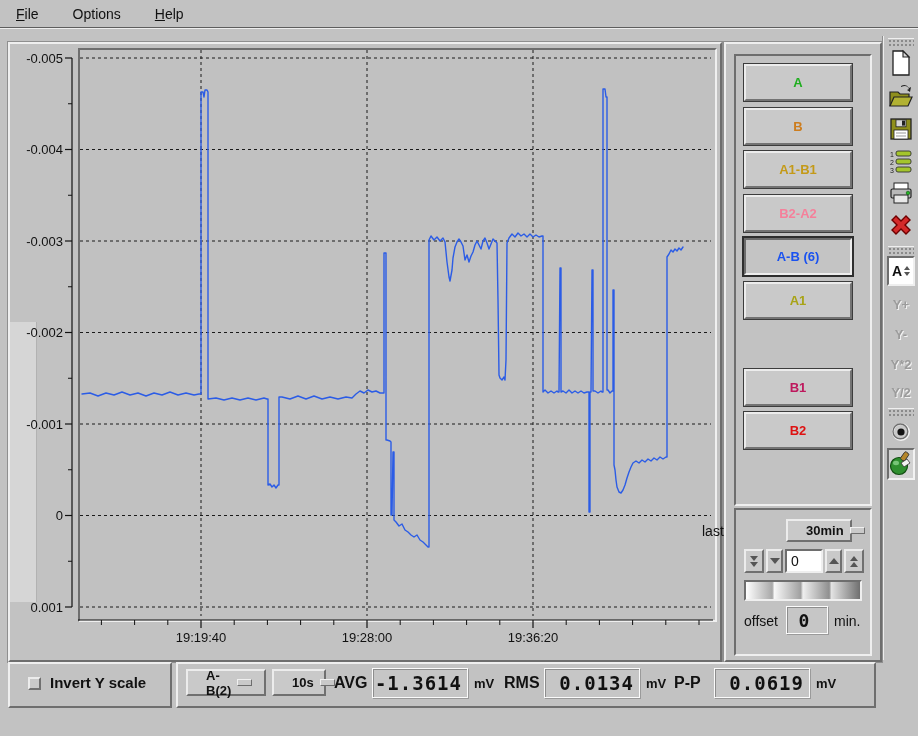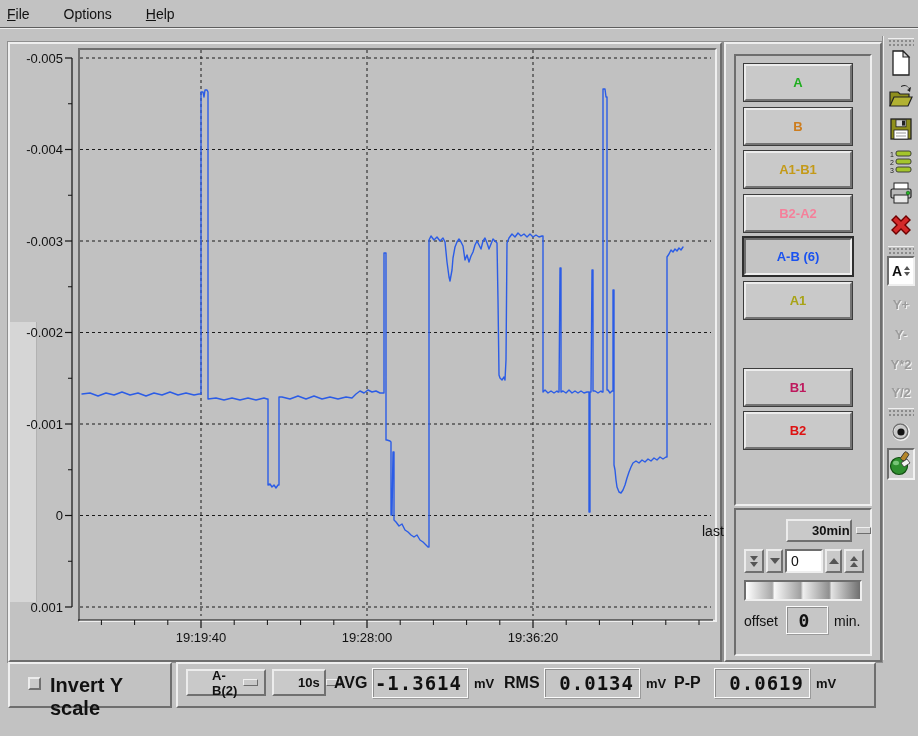--- a/index.html
+++ b/index.html
@@ -10,21 +10,21 @@
   }
   .abs{position:absolute;}
   
   .raised{border-top:2px solid #efefef;border-left:2px solid #efefef;
           border-bottom:2px solid #6e6e6e;border-right:2px solid #6e6e6e;}
   .sunken{border-top:2px solid #6e6e6e;border-left:2px solid #6e6e6e;
           border-bottom:2px solid #efefef;border-right:2px solid #efefef;}
   
   .menubar{left:0;top:0;width:918px;height:28px;background:#c2c2c2;
     border-bottom:1px solid #5e5e5e; box-shadow:0 1px 0 #ededed;
-    display:flex;align-items:center;gap:26px;padding-left:3px;box-sizing:border-box;
+    display:flex;align-items:center;gap:26px;padding-left:12px;box-sizing:border-box;
     font-size:14px;}
   .menu-item{padding:2px 4px;cursor:default;}
   .mnemonic::first-letter{text-decoration:underline;}
   
   .plot-panel{left:8px;top:42px;width:710px;height:616px;background:#c2c2c2;outline:1px solid #8f8f8f;}
   .plot-box{left:78px;top:48px;width:635px;height:570px;background:#c1c1c1;}
   .light-strip{left:10px;top:322px;width:26px;height:280px;background:#d6d6d6;border-right:1px solid #b2b2b2;}
   
   .right-panel{left:724px;top:42px;width:154px;height:616px;background:#c2c2c2;outline:1px solid #8f8f8f;}
   .btn-box{left:734px;top:54px;width:134px;height:448px;}
@@ -35,26 +35,26 @@
     border-bottom:2px solid #737373;border-right:2px solid #737373;
     display:flex;align-items:center;justify-content:center;
     font-weight:bold;font-size:13px;box-sizing:border-box;cursor:default;}
   .chan-btn.pressed{background:#c4c4c4;outline:2px solid #2e2e2e;
     border-top:2px solid #6c6c6c;border-left:2px solid #6c6c6c;
     border-bottom:2px solid #ededed;border-right:2px solid #ededed;}
   
   .optbtn{background:#c9c9c9;border-top:2px solid #ececec;border-left:2px solid #ececec;
     border-bottom:2px solid #707070;border-right:2px solid #707070;
     display:flex;align-items:center;justify-content:space-between;
-    font-weight:bold;font-size:13px;padding:0 24px;box-sizing:border-box;cursor:default;}
+    font-weight:bold;font-size:13px;padding:0 18px;box-sizing:border-box;cursor:default;}
   .optbar{width:13px;height:5px;background:#c9c9c9;
     border-top:1px solid #f0f0f0;border-left:1px solid #f0f0f0;
     border-bottom:1px solid #6d6d6d;border-right:1px solid #6d6d6d;flex:0 0 auto;margin-left:6px;}
   .lbl{font-size:14px;}
-  .blbl{font-size:20px;font-weight:bold;}
+  .blbl{font-size:15px;font-weight:bold;}
   .lcd{background:#c6c6c6;border:1px solid #fbfbfb;
     box-shadow:inset 1px 1px 0 #8d8d8d, 1px 1px 0 #9a9a9a;
     font-family:"DejaVu Sans Mono", monospace;font-weight:bold;
     display:flex;align-items:center;justify-content:flex-end;
     letter-spacing:1px;box-sizing:border-box;padding-right:5px;transform-origin:center;}
   .spinbtn{background:#c9c9c9;border-top:2px solid #ececec;border-left:2px solid #ececec;
     border-bottom:2px solid #707070;border-right:2px solid #707070;box-sizing:border-box;
     display:flex;align-items:center;justify-content:center;flex-direction:column;gap:1px;cursor:default;}
   .tri-up{width:0;height:0;border-left:5px solid transparent;border-right:5px solid transparent;border-bottom:6px solid #555;}
   .tri-dn{width:0;height:0;border-left:5px solid transparent;border-right:5px solid transparent;border-top:6px solid #555;}

